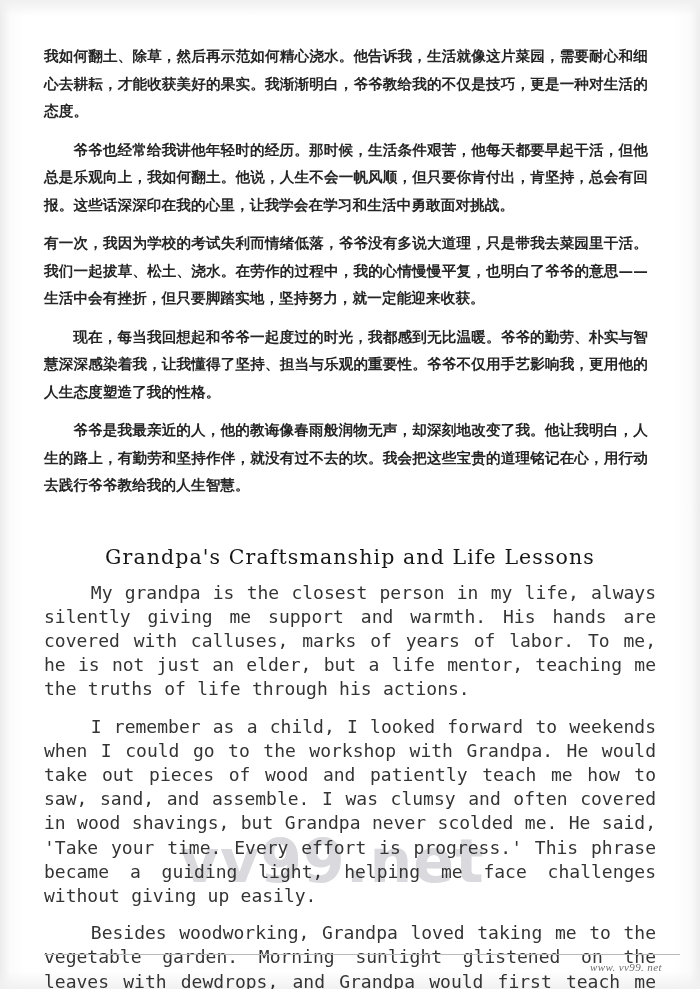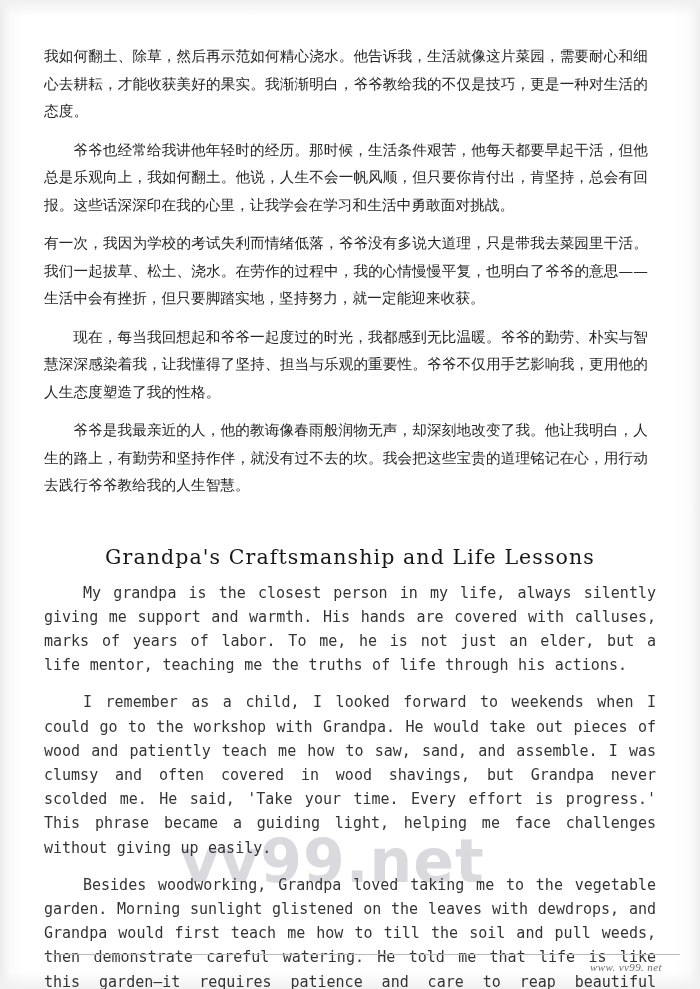--- a/index.html
+++ b/index.html
@@ -75,20 +75,21 @@
   }
   .cn-p {
     font-family: "DejaVu Serif", "Liberation Serif", serif;
     font-size: 14.6px;
     line-height: 27.5px;
     color: #252525;
     text-align: justify;
     text-justify: inter-ideograph;
     margin: 0 8px 11px 0;
     letter-spacing: 0.1px;
+    font-weight: bold;
   }
   .cn-p.indent { text-indent: 2em; }
 
   
   .en-section {
     position: relative;
     z-index: 2;
     margin-top: 46px;
   }
   .en-title {
@@ -96,21 +97,21 @@
     font-size: 20.5px;
     font-weight: normal;
     text-align: center;
     letter-spacing: 1.1px;
     color: #171717;
     margin: 0 0 12px 0;
     white-space: nowrap;
   }
   .en-p {
     font-family: "DejaVu Sans Mono", "Liberation Mono", monospace;
-    font-size: 15px;
+    font-size: 18px;
     line-height: 24.2px;
     color: #343434;
     text-align: justify;
     margin: 10px 0 13px 0;
     text-indent: 2.6em;
     word-spacing: 0.5px;
   }
 
   
   .footer {

